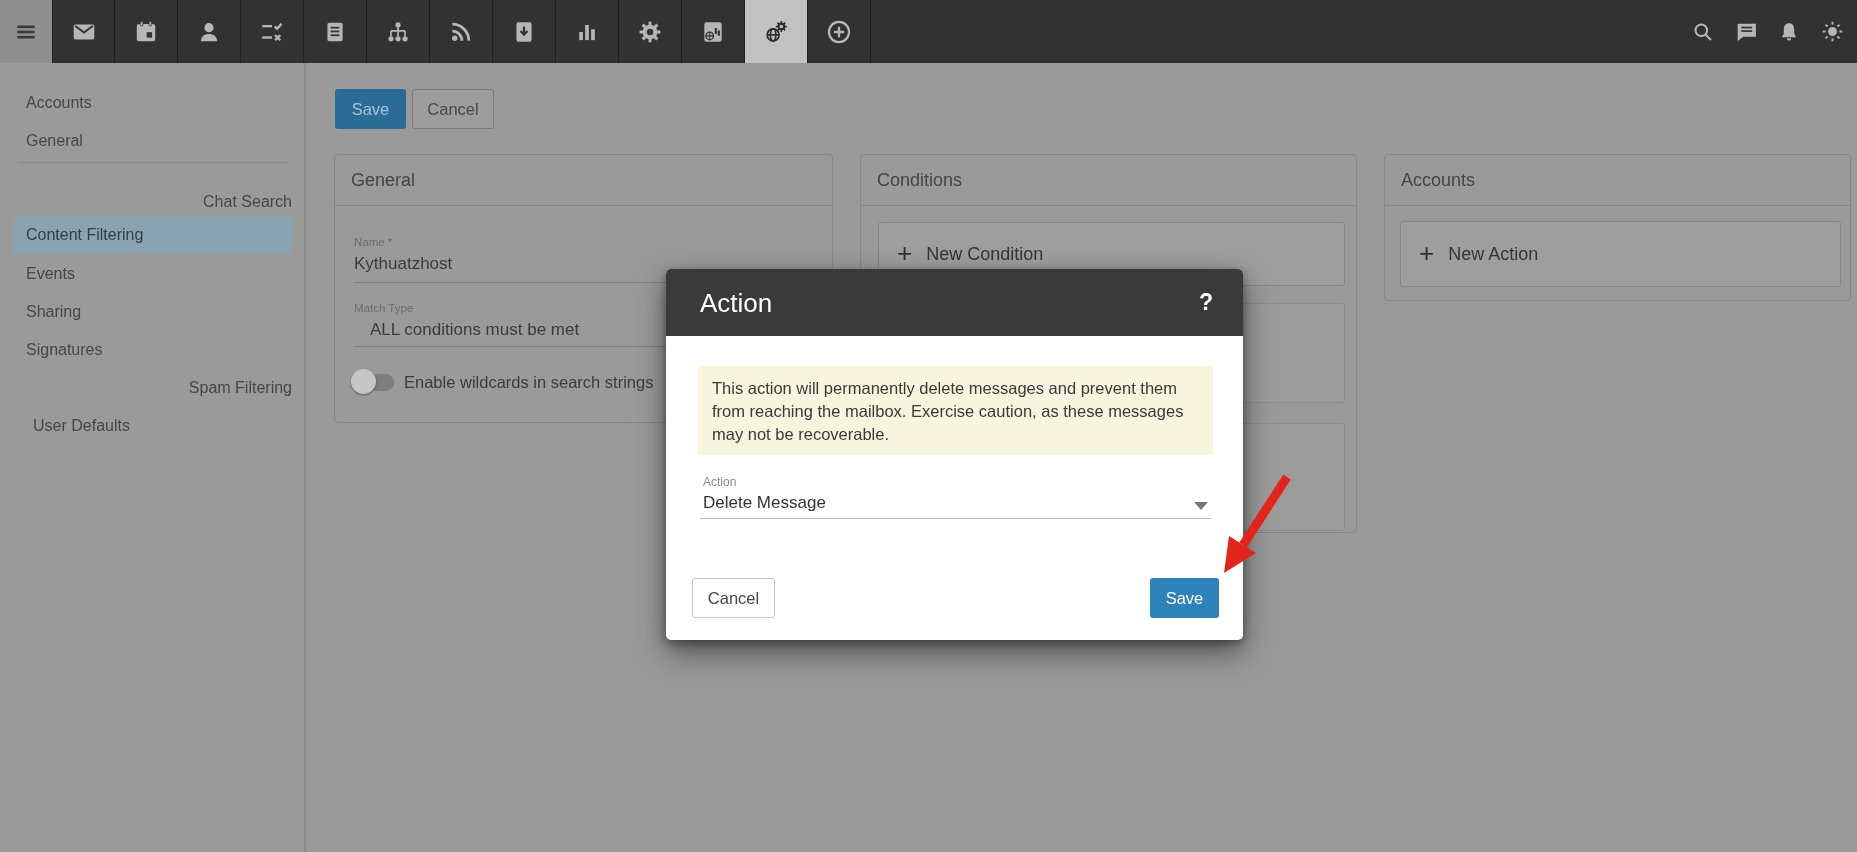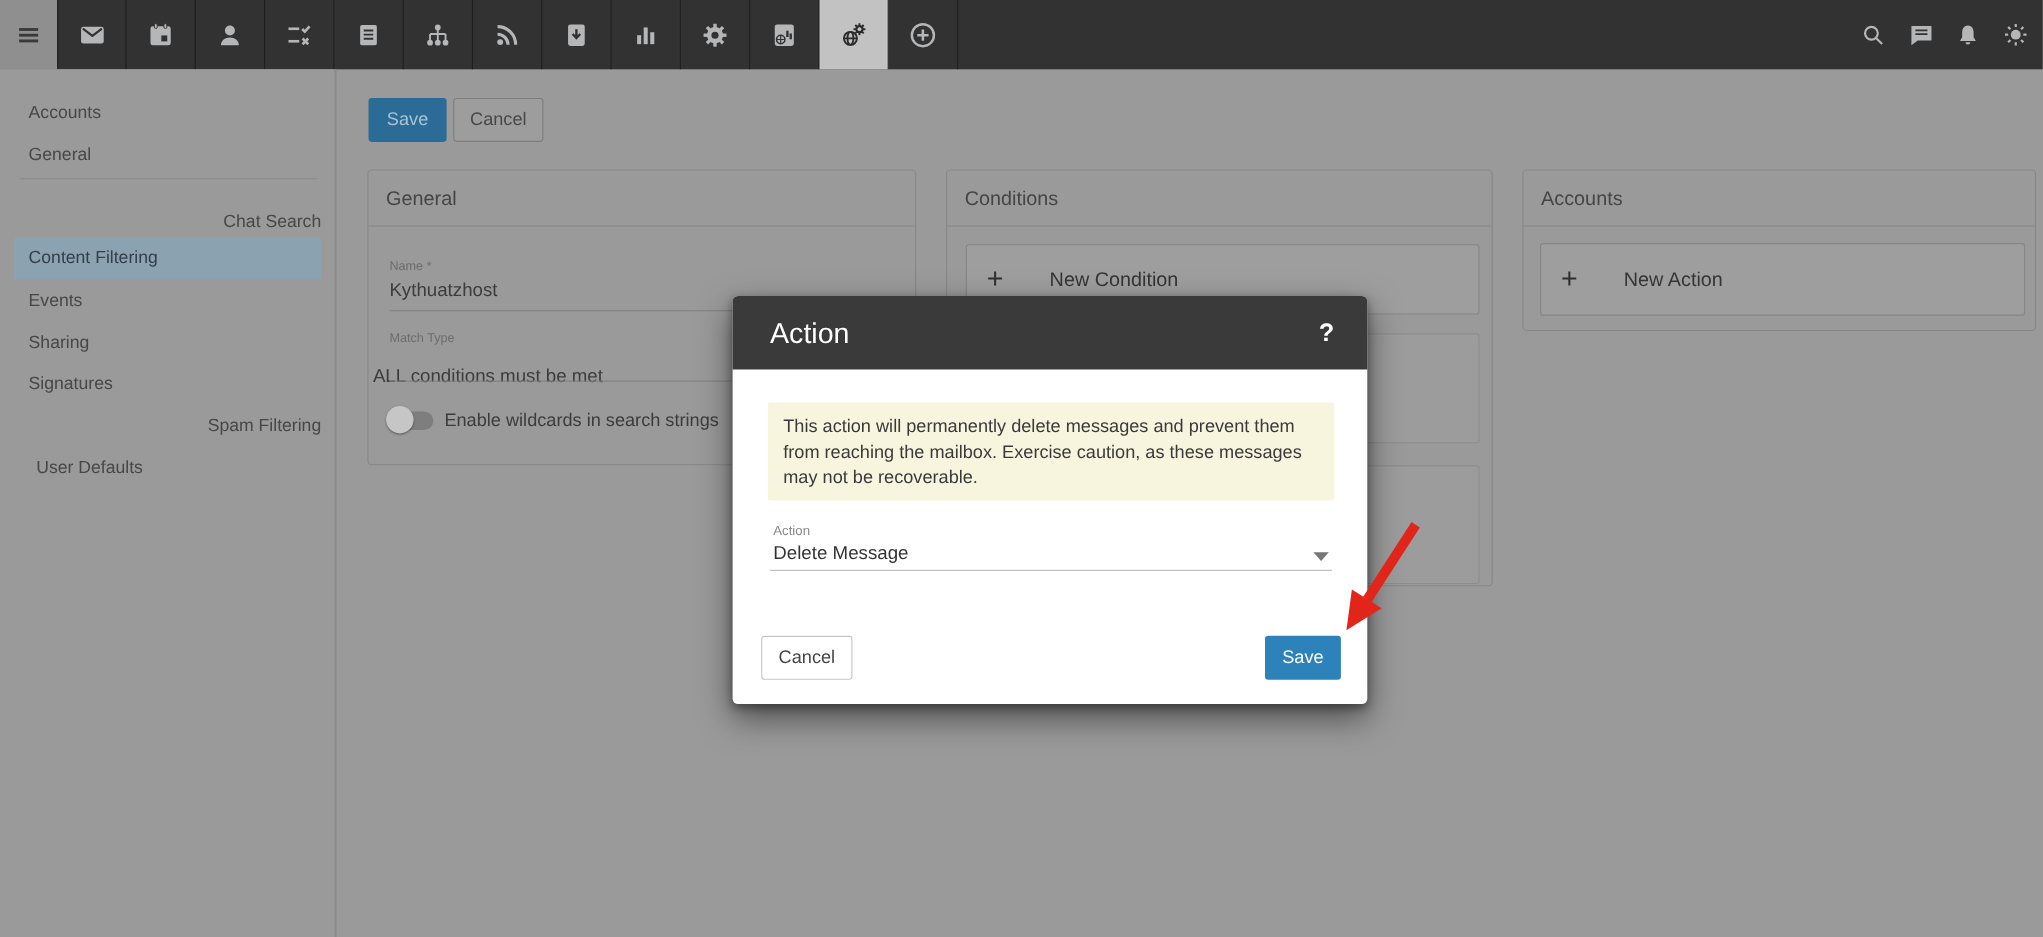--- a/index.html
+++ b/index.html
@@ -40,21 +40,21 @@
   #panel-general{left:334px;top:154px;width:499px;height:269px;}
   #panel-conditions{left:860px;top:154px;width:497px;height:379px;}
   #panel-actions{left:1384px;top:154px;width:467px;height:147px;}
 
   .fld-label{font-size:11.5px;color:#6c6c6c;}
   .fld-value{font-size:17px;color:#3c3c3c;white-space:nowrap;}
   .fld-line{height:1px;background:#808080;}
 
   .newbox{position:absolute;border:1px solid #868686;border-radius:3px;background:#9e9e9e;display:flex;align-items:center;cursor:pointer;}
   .newbox .plus{font-size:26px;font-weight:400;color:#2f2f2f;margin:0 14px 2px 18px;line-height:1;}
-  .newbox .nb-label{font-size:18px;color:#353535;margin-left:28px;}
+  .newbox .nb-label{font-size:18px;color:#353535;}
   .phbox{position:absolute;border:1px solid #8d8d8d;border-radius:3px;background:#9c9c9c;}
 
   
   .toggle{left:16px;top:217px;width:43px;height:20px;cursor:pointer;}
   .toggle .track{position:absolute;left:2px;top:2px;width:41px;height:17px;border-radius:9px;background:#7e7e7e;}
   .toggle .knob{position:absolute;left:0;top:-3px;width:25px;height:25px;border-radius:50%;background:#c6c6c6;box-shadow:0 1px 2px rgba(0,0,0,.4);}
 
   
   #modal{left:666px;top:269px;width:577px;height:371px;background:#ffffff;border-radius:5px;
     box-shadow:0 12px 30px rgba(0,0,0,.5), 0 3px 8px rgba(0,0,0,.35);z-index:10;}
@@ -267,21 +267,21 @@
 
 <div class="abs btn" id="save-top">Save</div>
 <div class="abs btn" id="cancel-top">Cancel</div>
 
 <div class="abs panel" id="panel-general">
   <div class="panel-h">General</div>
   <div class="abs fld-label" style="left:19px;top:81px;">Name *</div>
   <div class="abs fld-value" style="left:19px;top:99px;">Kythuatzhost</div>
   <div class="abs fld-line" style="left:19px;top:127px;width:461px;"></div>
   <div class="abs fld-label" style="left:19px;top:147px;">Match Type</div>
-  <div class="abs fld-value" style="left:4px;top:165px;margin-top:12px;">ALL conditions must be met</div>
+  <div class="abs fld-value" style="left:35px;top:165px;">ALL conditions must be met</div>
   <div class="abs fld-line" style="left:19px;top:191px;width:461px;"></div>
   <div class="abs toggle">
     <div class="track"></div>
     <div class="knob"></div>
   </div>
   <div class="abs fld-value" style="left:69px;top:218px;font-size:16.5px;">Enable wildcards in search strings</div>
 </div>
 
 <div class="abs panel" id="panel-conditions">
   <div class="panel-h">Conditions</div>

